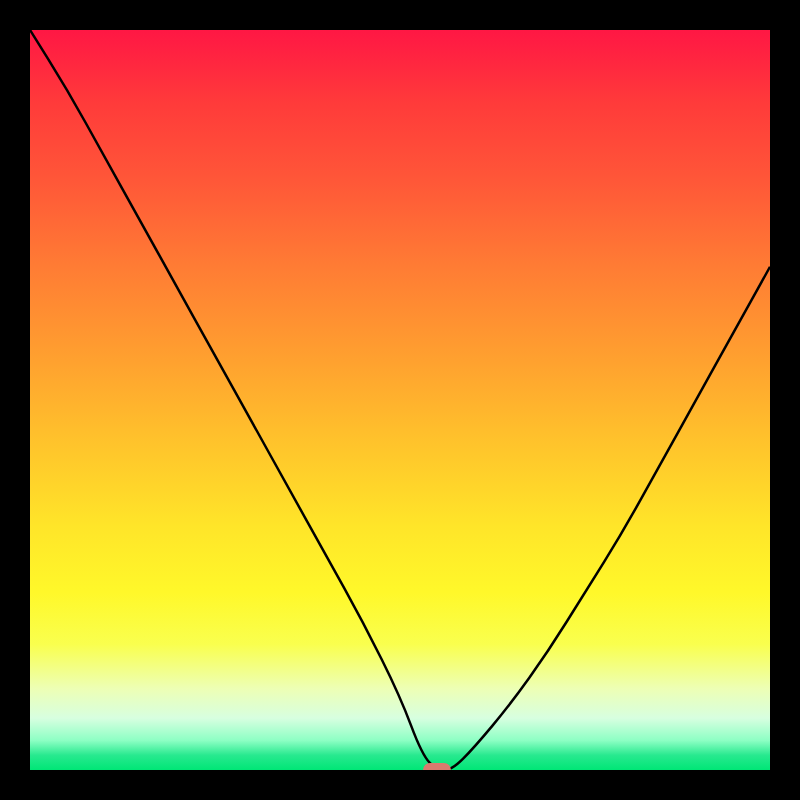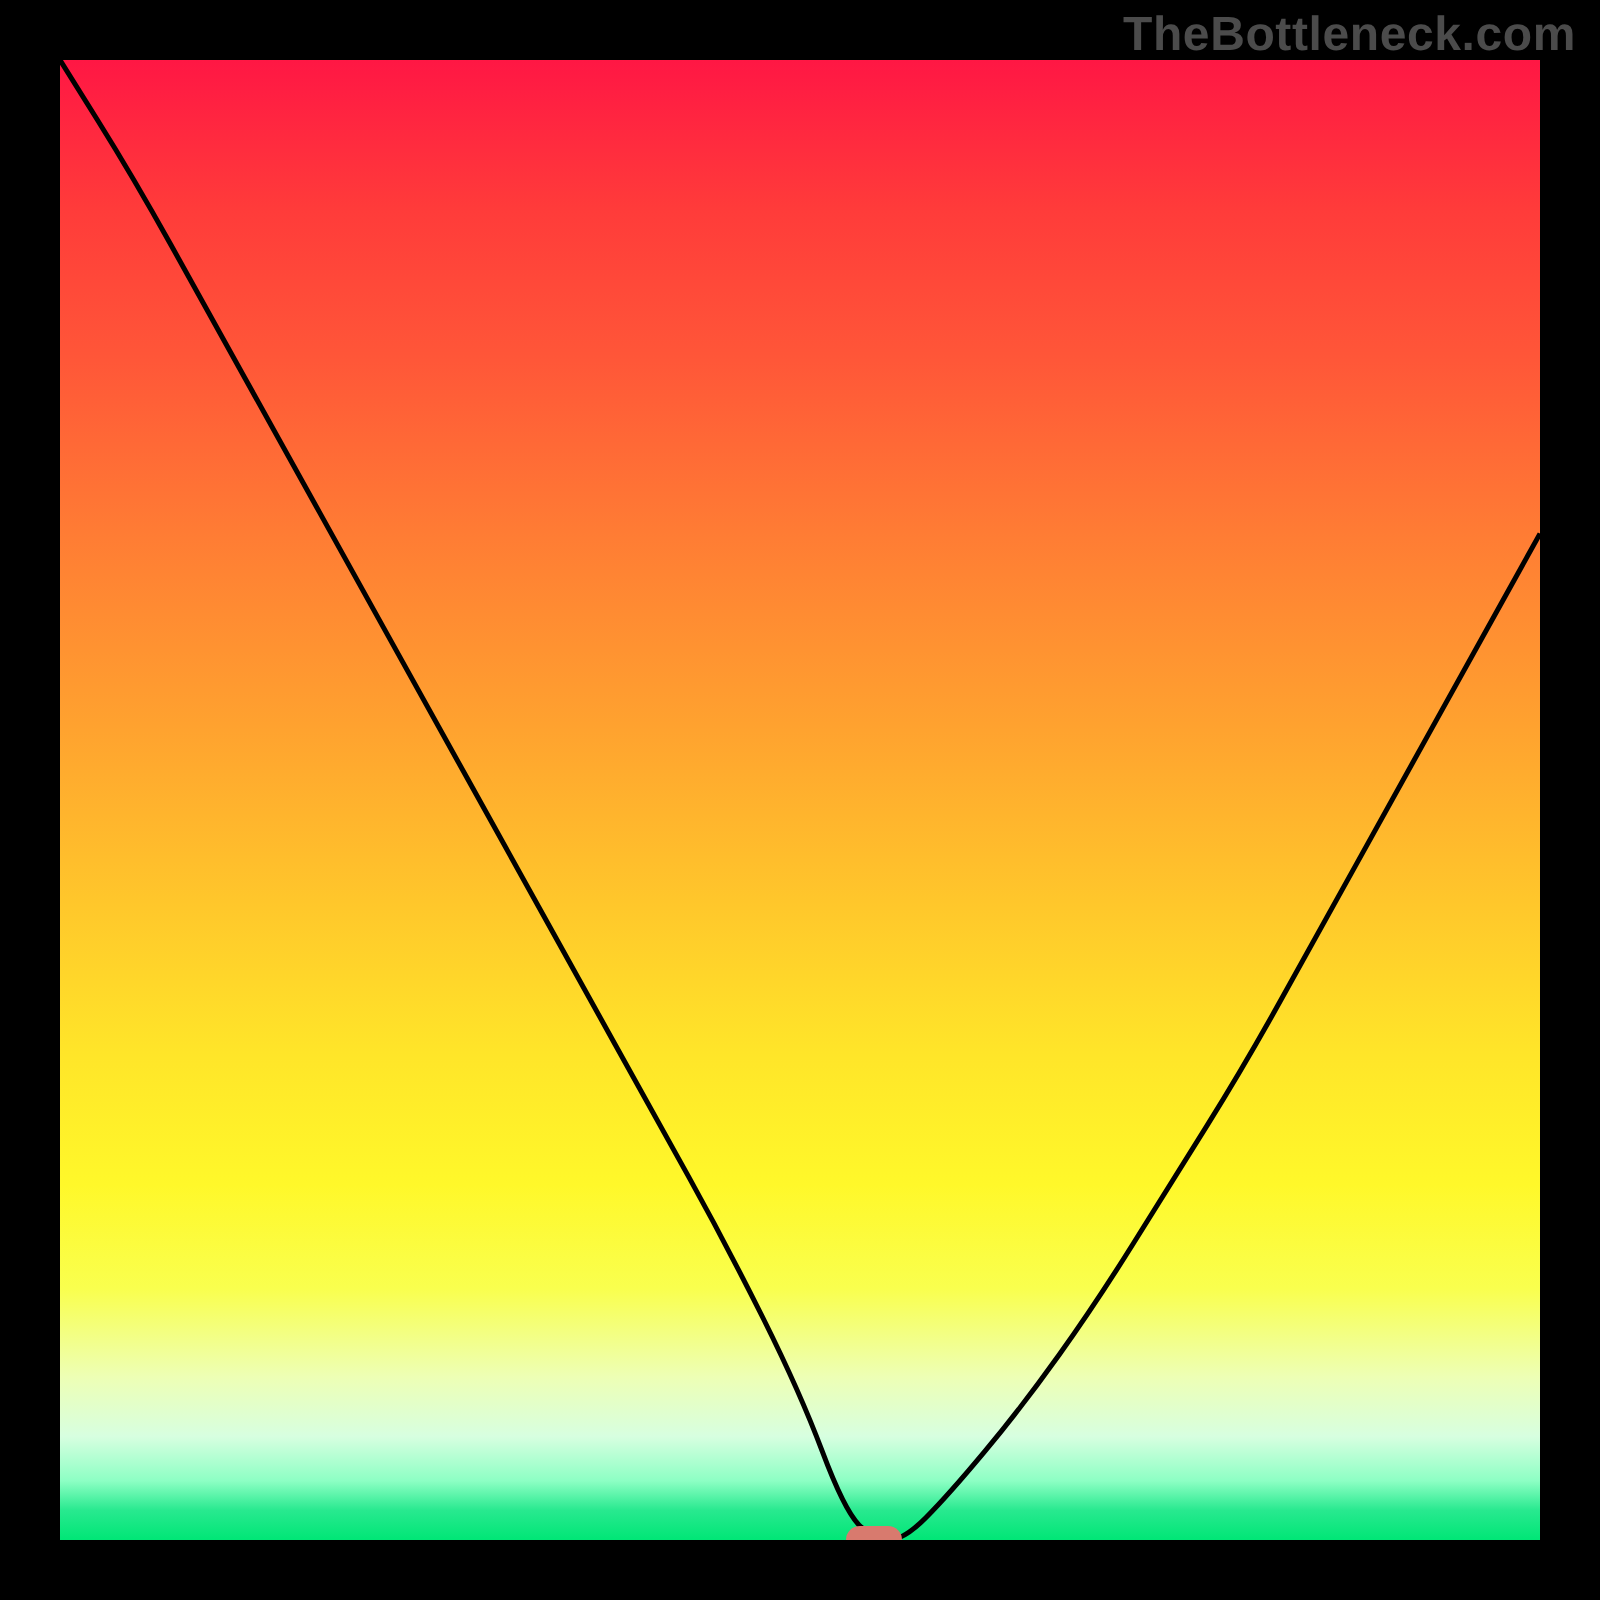--- a/index.html
+++ b/index.html
@@ -68,21 +68,20 @@
     height: 14px;
     background: #d87a6e;
     border-radius: 7px;
     transform: translate(-50%, -50%);
   }
 </style>
 </head>
 <body>
 
 <div class="frame">
-  <div class="watermark">TheBottleneck.com</div>
 
   <div class="plot-area">
     <div class="gradient"></div>
 
     <svg class="curve" viewBox="0 0 740 740" preserveAspectRatio="none">
       <path id="curve-path" fill="none" stroke="#000" stroke-width="2.5" d="M 0 0 Q 0 0 18.5 29.599999999999966 Q 37 59.19999999999993 55.5 92.5 Q 74 125.80000000000007 92.5 159.10000000000002 Q 111 192.39999999999998 129.5 225.7 Q 148 259 166.5 292.29999999999995 Q 185 325.59999999999997 203.5 358.9 Q 222 392.20000000000005 240.5 425.5 Q 259 458.8 277.5 492.1 Q 296 525.4 314.5 558.7 Q 333 592 351.5 629 Q 370 666 381.1 695.6 Q 392.20000000000005 725.2 399.6 732.6 Q 407.00000000000006 740 414.4 740 Q 421.79999999999995 740 432.9 728.9 Q 444 717.8 462.5 695.5999999999999 Q 481 673.4 499.5 647.5 Q 518 621.6 536.5 592 Q 555 562.4 573.5 532.8 Q 592 503.2 610.5 469.9 Q 629 436.6 647.5 403.3 Q 666 370 684.5 336.70000000000005 Q 703 303.40000000000003 721.5 270.1 T 740 236.79999999999995"></path>
     </svg>
 
     <div class="marker" id="min-marker" style="left: 407px; top: 740px;"></div>
   </div>

